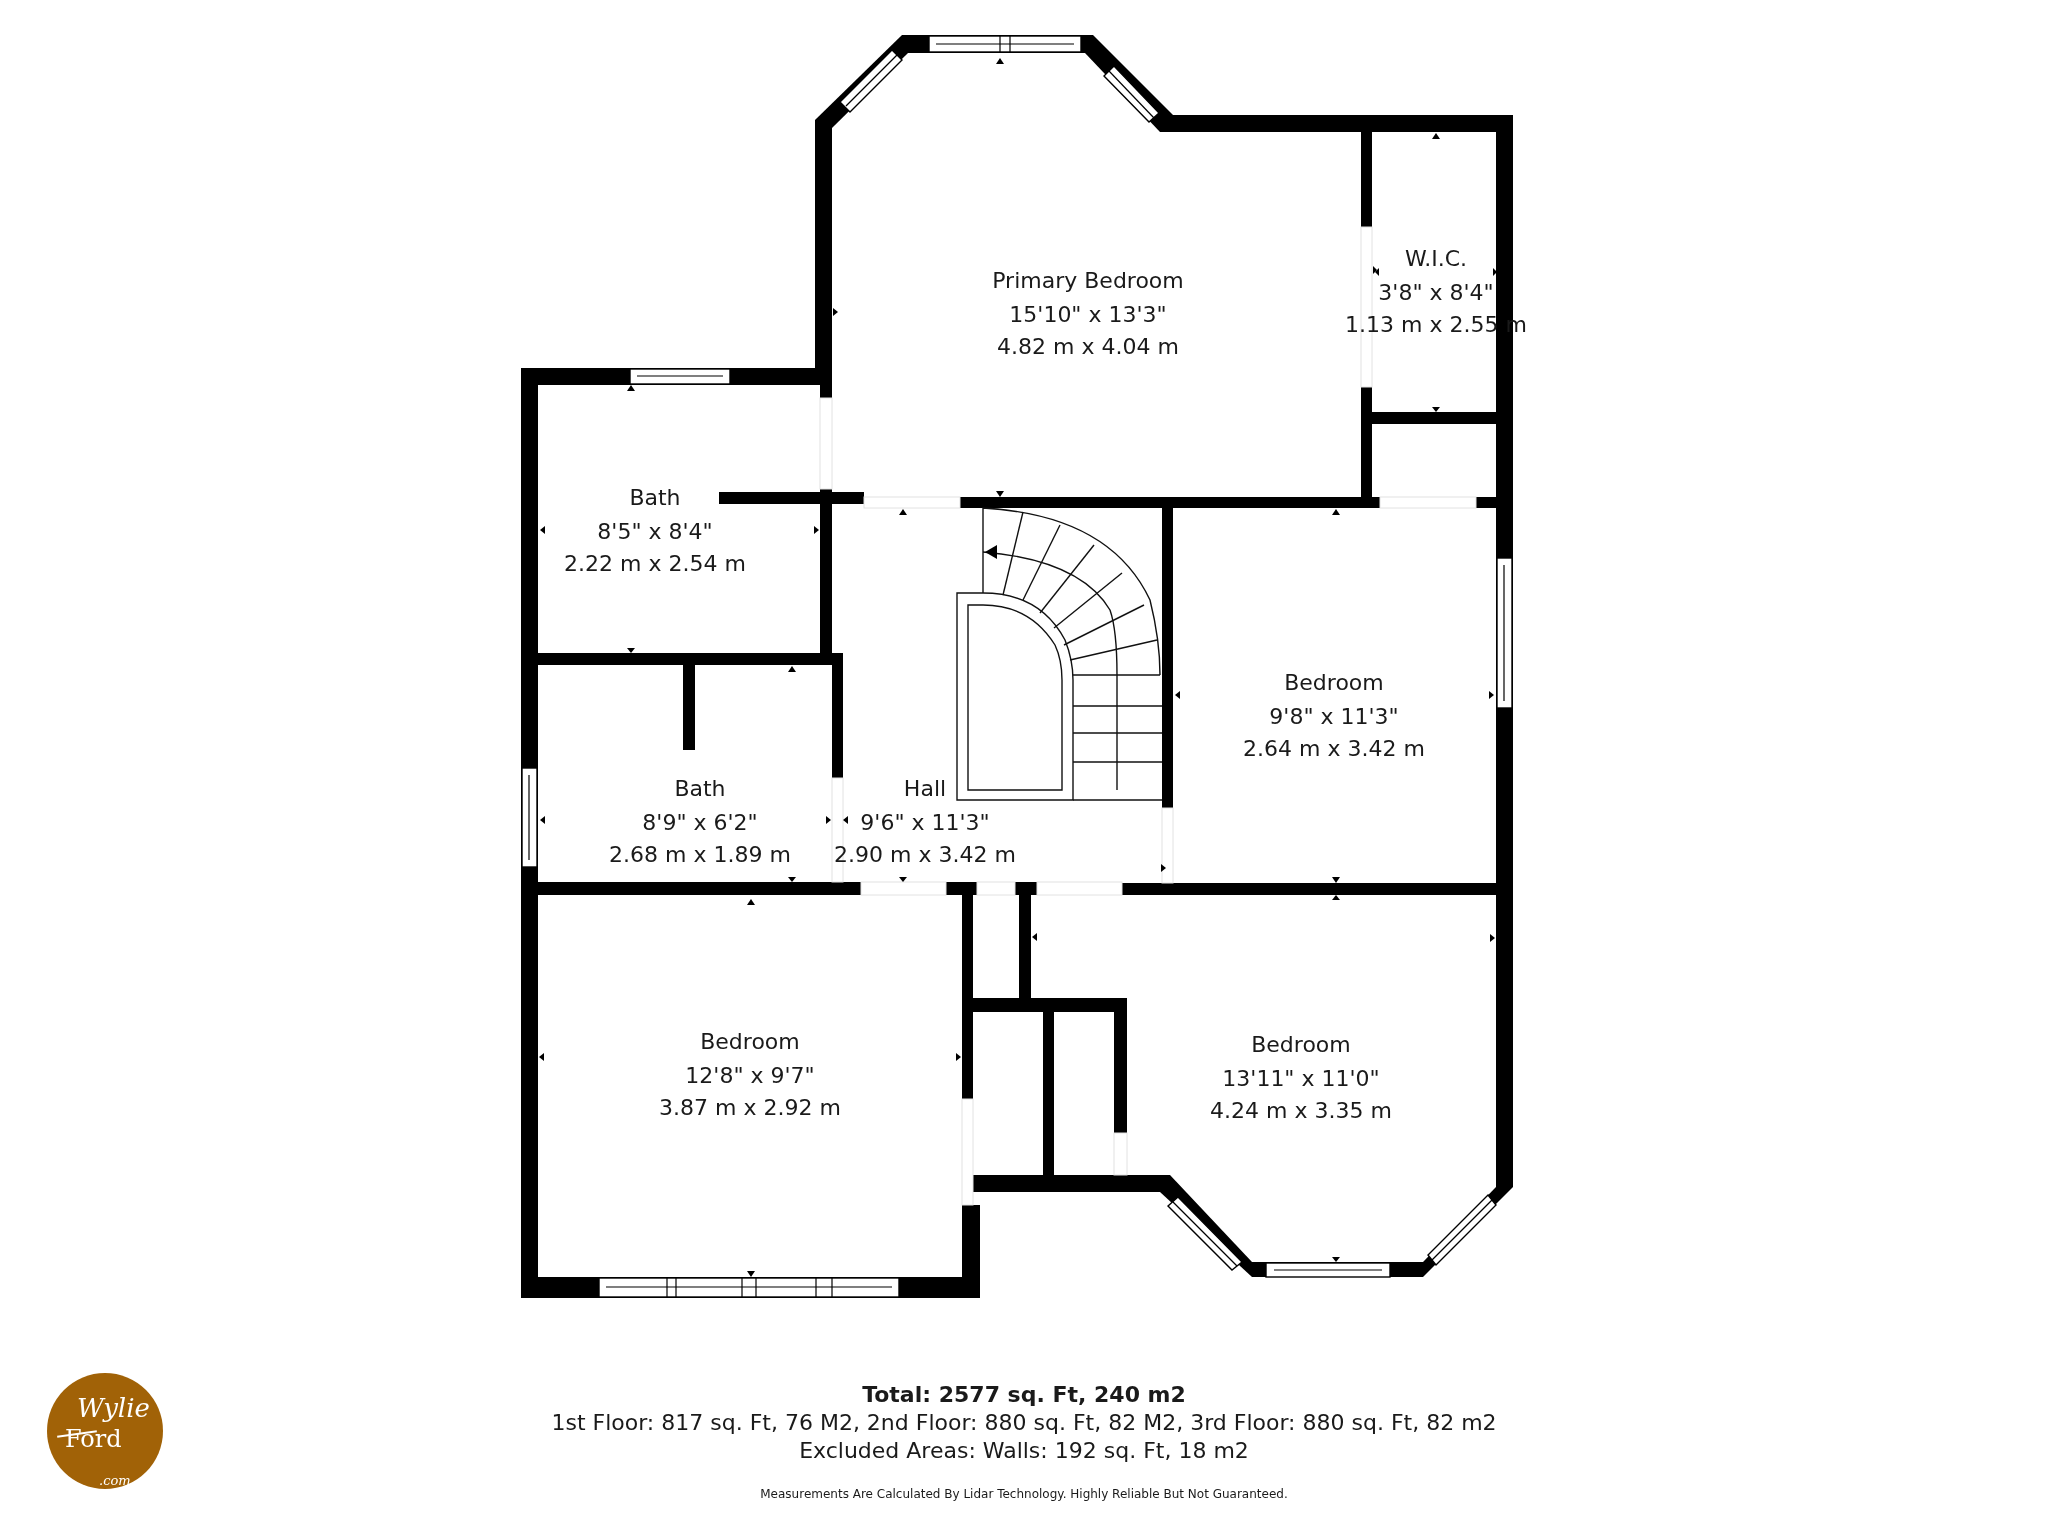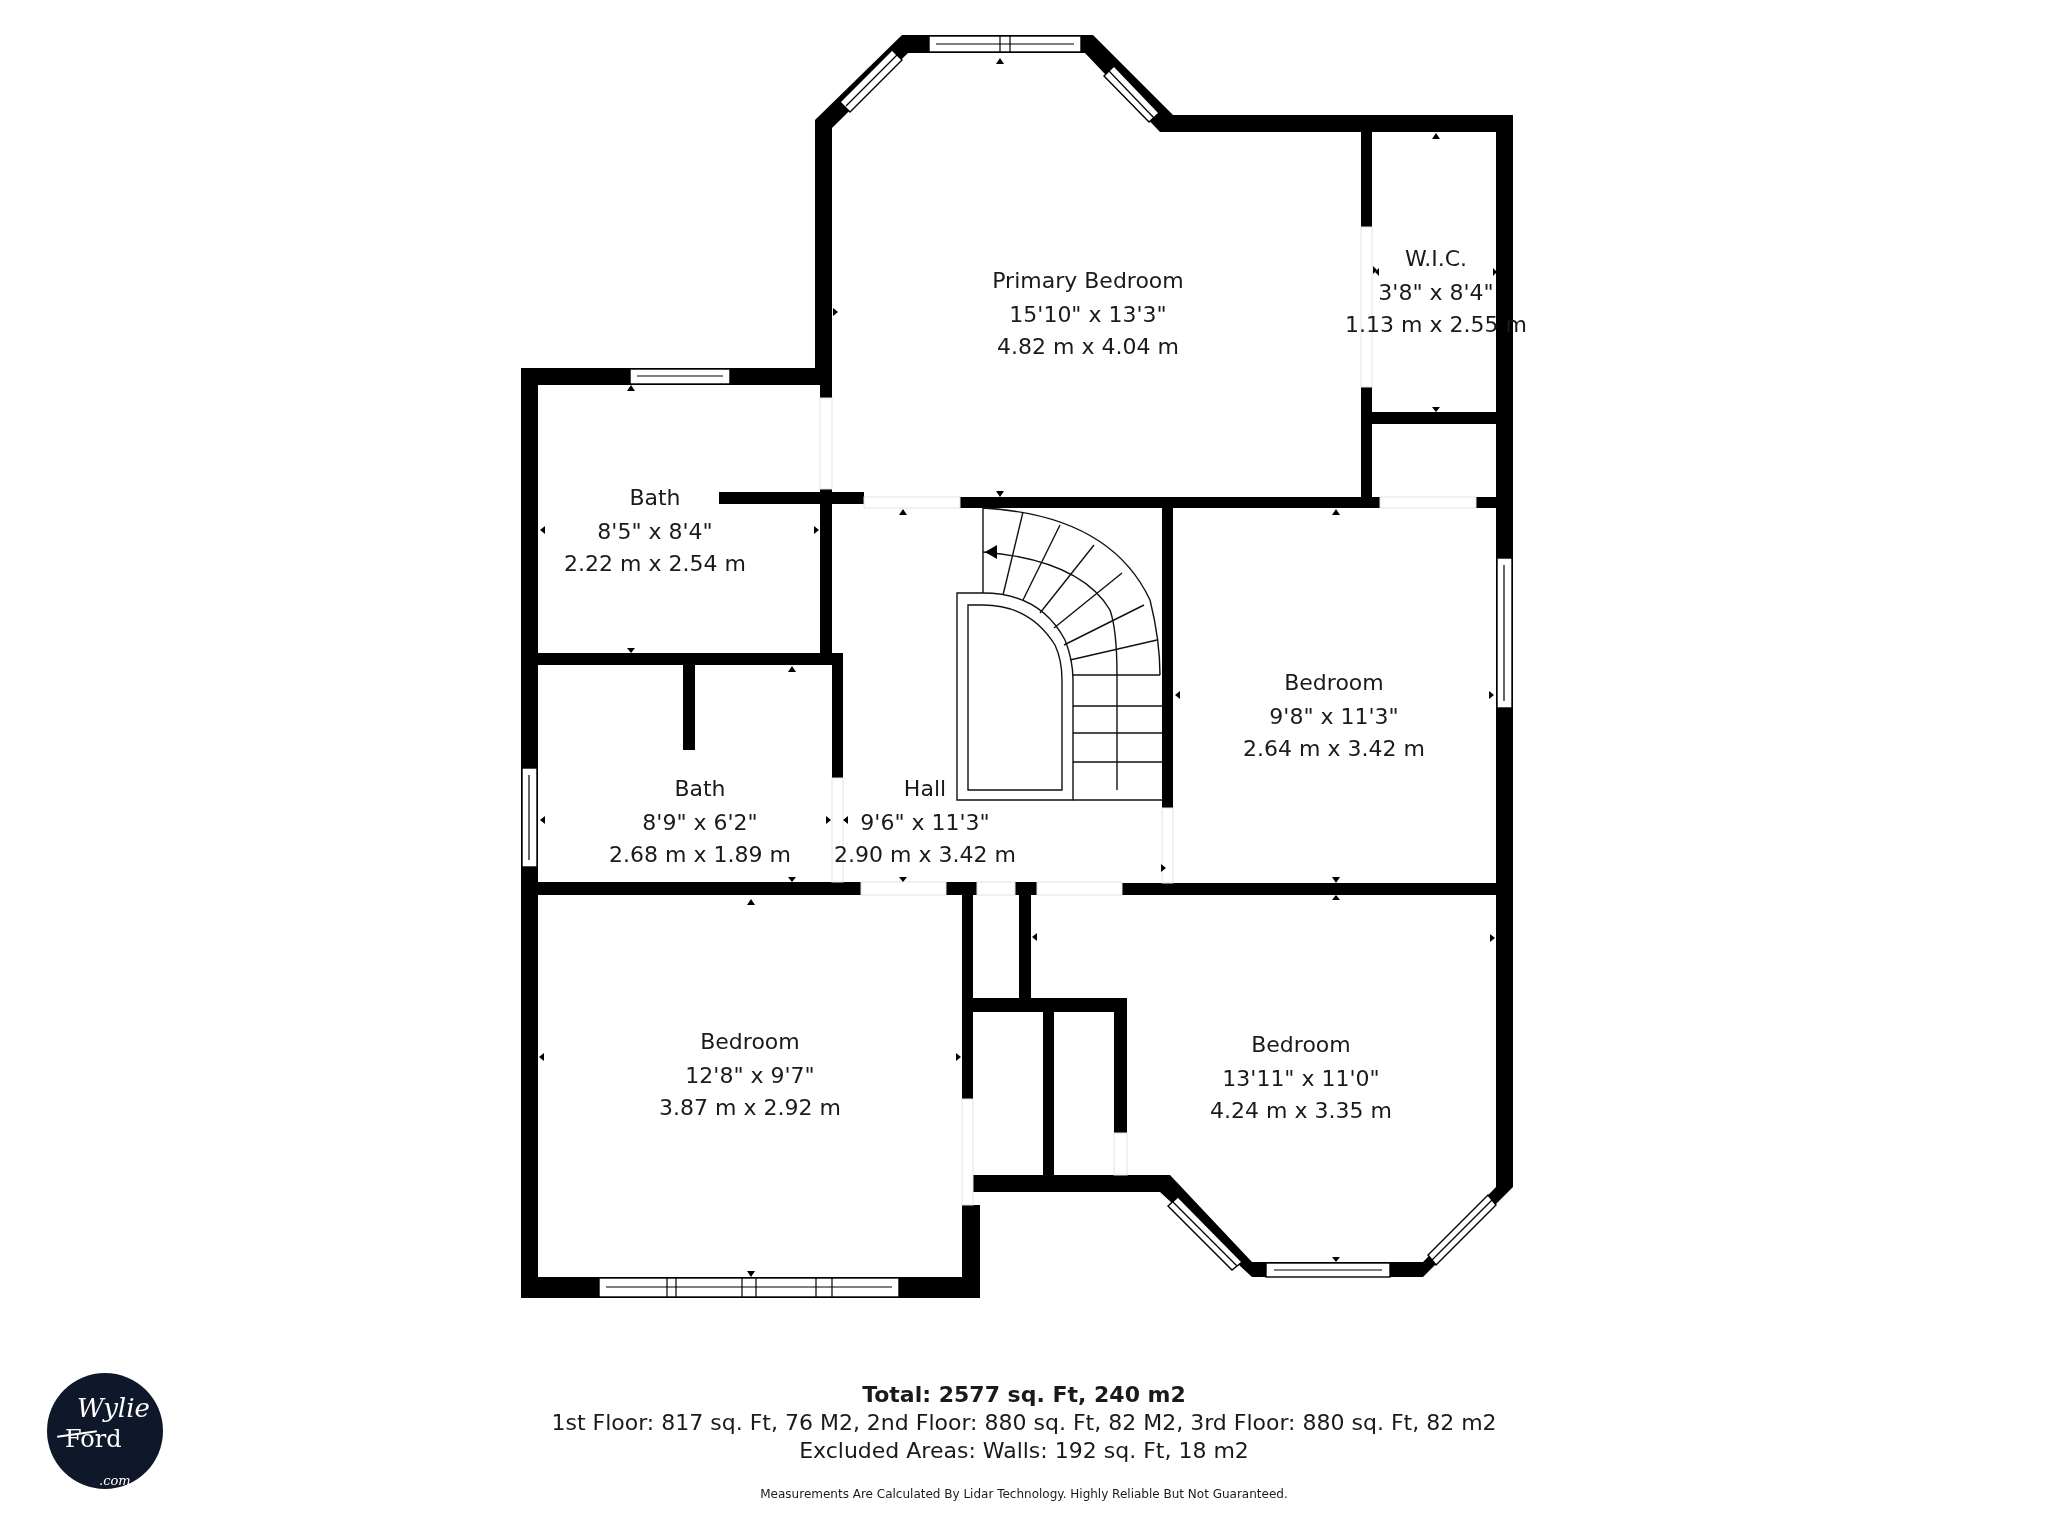--- a/index.html
+++ b/index.html
@@ -15,21 +15,21 @@
   .room-label { position: absolute; text-align: center; transform: translateX(-50%);
                 white-space: nowrap; line-height: 1; }
   .room-label .name { font-size: 22px; display: block; height: 34px; }
   .room-label .dim { font-size: 22px; display: block; height: 32px; }
   .footer { position: absolute; left: 0; width: 2048px; text-align: center; }
   .footer .total { position: absolute; top: 1382px; width: 100%; font-size: 22px; font-weight: bold; }
   .footer .floors { position: absolute; top: 1410px; width: 100%; font-size: 22px; }
   .footer .excluded { position: absolute; top: 1438px; width: 100%; font-size: 22px; }
   .footer .disclaimer { position: absolute; top: 1487px; width: 100%; font-size: 12px; }
   .logo { position: absolute; left: 47px; top: 1373px; width: 116px; height: 116px;
-          border-radius: 50%; background: #0f172a; color: #fff; }
+          border-radius: 50%; background: #a16207; color: #fff; }
   .logo .l1 { position: absolute; left: 30px; top: 20px; font-family: "DejaVu Serif", serif;
               font-style: italic; font-size: 26px; }
   .logo .l2 { position: absolute; left: 18px; top: 52px; font-family: "DejaVu Serif", serif;
               font-size: 24px; }
   .logo .l3 { position: absolute; left: 52px; top: 100px; font-family: "DejaVu Serif", serif;
               font-style: italic; font-size: 13px; }
   .logo .swash { position: absolute; left: 10px; top: 60px; width: 40px; height: 2px; background:#fff; transform: rotate(-8deg); }
 </style>
 </head>
 <body>

